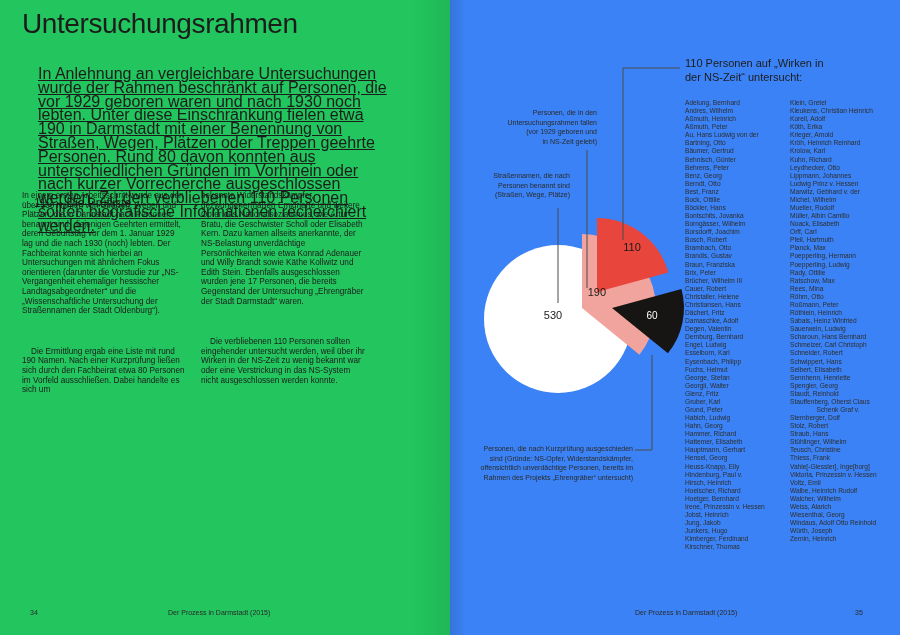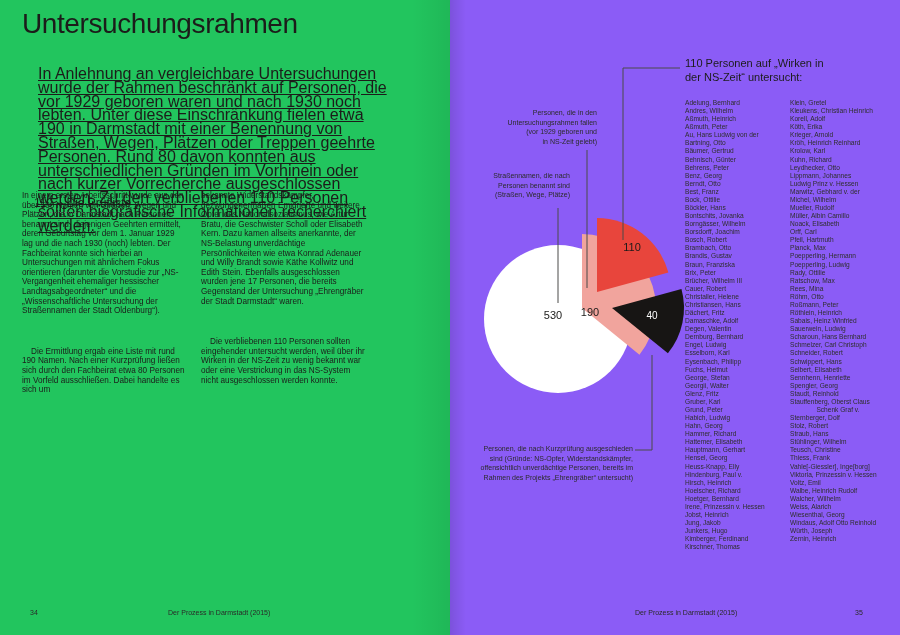--- a/index.html
+++ b/index.html
@@ -1,20 +1,20 @@
 <!DOCTYPE html>
 <html><head>
 <meta charset="utf-8">
 <style>
   html,body{margin:0;padding:0;background:#b8b8b6;}
   body{width:900px;height:635px;overflow:hidden;font-family:"Liberation Sans",sans-serif;-webkit-font-smoothing:antialiased;}
   .spread{position:relative;width:900px;height:635px;}
   .page{position:absolute;top:0;height:635px;}
   .page-left{left:0;width:450px;background:#22c55e;color:#1c1c1a;}
-  .page-right{left:450px;width:450px;background:#8b5cf6;color:#1c1c1a;}
+  .page-right{left:450px;width:450px;background:#3b82f6;color:#1c1c1a;}
   .gutter-l{position:absolute;top:0;left:412px;width:38px;height:635px;background:linear-gradient(to right,rgba(0,0,0,0),rgba(0,0,0,0.07));pointer-events:none;}
   .gutter-r{position:absolute;top:0;left:450px;width:16px;height:635px;background:linear-gradient(to right,rgba(0,0,0,0.11),rgba(0,0,0,0));pointer-events:none;}
 
   
   .title{position:absolute;left:22px;top:8px;font-size:28px;font-weight:400;letter-spacing:-0.4px;margin:0;}
   .intro{position:absolute;left:22px;top:51px;width:352px;font-size:16px;line-height:13.8px;margin:16px;text-decoration:underline;}
   .section-h{position:absolute;left:22px;top:184px;font-size:12px;font-weight:400;margin:12px;}
   .section-h span{display:inline-block;border-bottom:1px dotted #666;padding-bottom:2px;}
   .cols{position:absolute;left:22px;top:191px;width:344px;display:flex;gap:14px;}
   .col{width:165px;font-size:8.2px;line-height:9.6px;}
@@ -28,21 +28,21 @@
 
   
   .chart-svg{position:absolute;left:0;top:0;}
   .chart-heading{position:absolute;left:235px;top:56px;font-size:11px;line-height:14px;white-space:pre-line;}
   .chart-lbl{position:absolute;font-size:7px;line-height:9.5px;white-space:pre-line;text-align:right;color:#2b2b29;}
   .lbl-frame{left:30px;top:108px;width:117px;}
   .lbl-street{left:20px;top:171px;width:100px;}
   .lbl-excluded{left:18px;top:444px;width:165px;}
   .chart-val{position:absolute;width:32px;text-align:center;font-size:11px;color:#1b1b19;}
   .val-total{left:87px;top:309px;}
-  .val-frame{left:124px;top:306px;}
+  .val-frame{left:124px;top:286px;text-align:right;}
   .val-examined{left:166px;top:241px;}
   .val-excluded{left:186px;top:310px;color:#ffffff;font-size:10px;}
   .names{position:absolute;top:99px;width:104px;font-size:6.6px;line-height:8.08px;color:#2e2e2c;}
   .names-1{left:235px;}
   .names-2{left:340px;}
   .name-line{white-space:pre;}
 </style>
 </head>
 <body>
 
@@ -91,21 +91,21 @@
 Personen benannt sind
 (Straßen, Wege, Plätze)</div>
     <div class="chart-lbl lbl-excluded">Personen, die nach Kurzprüfung ausgeschieden
 sind (Gründe: NS-Opfer, Widerstandskämpfer,
 offensichtlich unverdächtige Personen, bereits im
 Rahmen des Projekts „Ehrengräber“ untersucht)</div>
 
     <div class="chart-val val-total">530</div>
     <div class="chart-val val-frame">190</div>
     <div class="chart-val val-examined">110</div>
-    <div class="chart-val val-excluded">40</div>
+    <div class="chart-val val-excluded">60</div>
 
     <div class="names names-1">
         <div class="name-line">Adelung, Bernhard</div>
         <div class="name-line">Andres, Wilhelm</div>
         <div class="name-line">Aßmuth, Heinrich</div>
         <div class="name-line">Aßmuth, Peter</div>
         <div class="name-line">Au, Hans Ludwig von der</div>
         <div class="name-line">Bartning, Otto</div>
         <div class="name-line">Bäumer, Gertrud</div>
         <div class="name-line">Behnisch, Günter</div>

